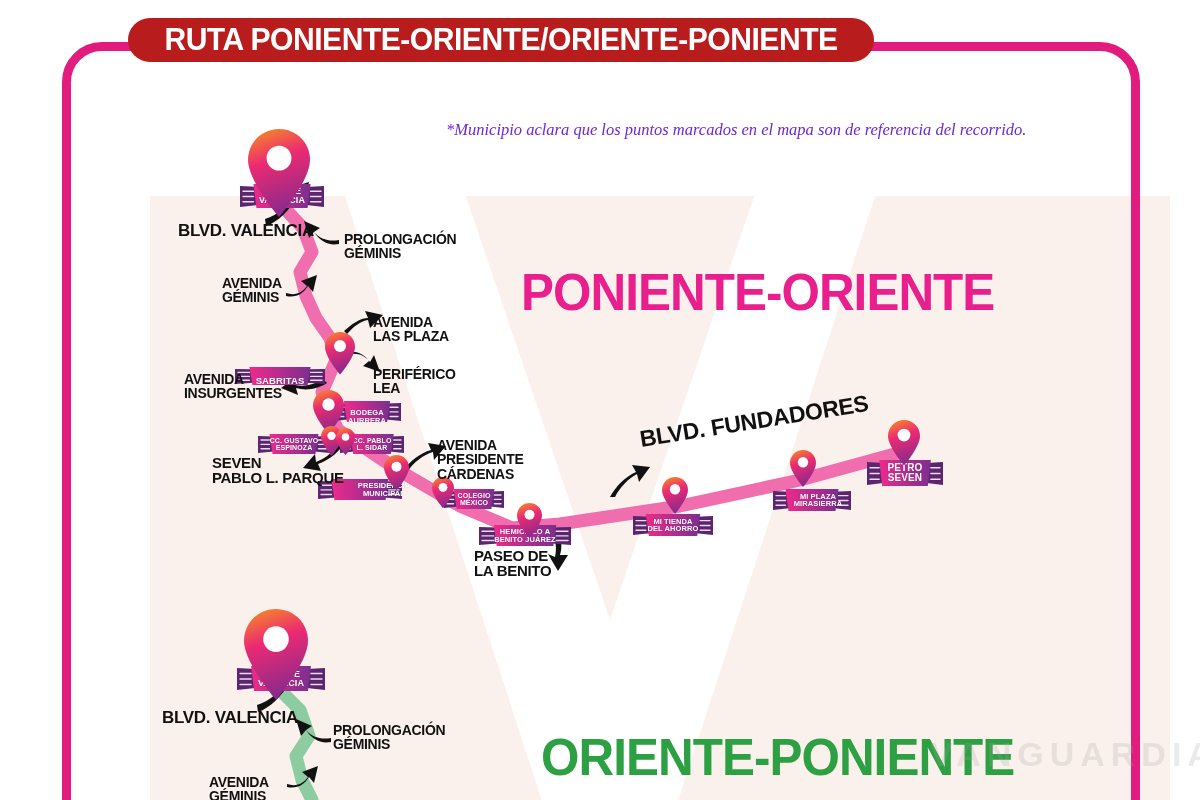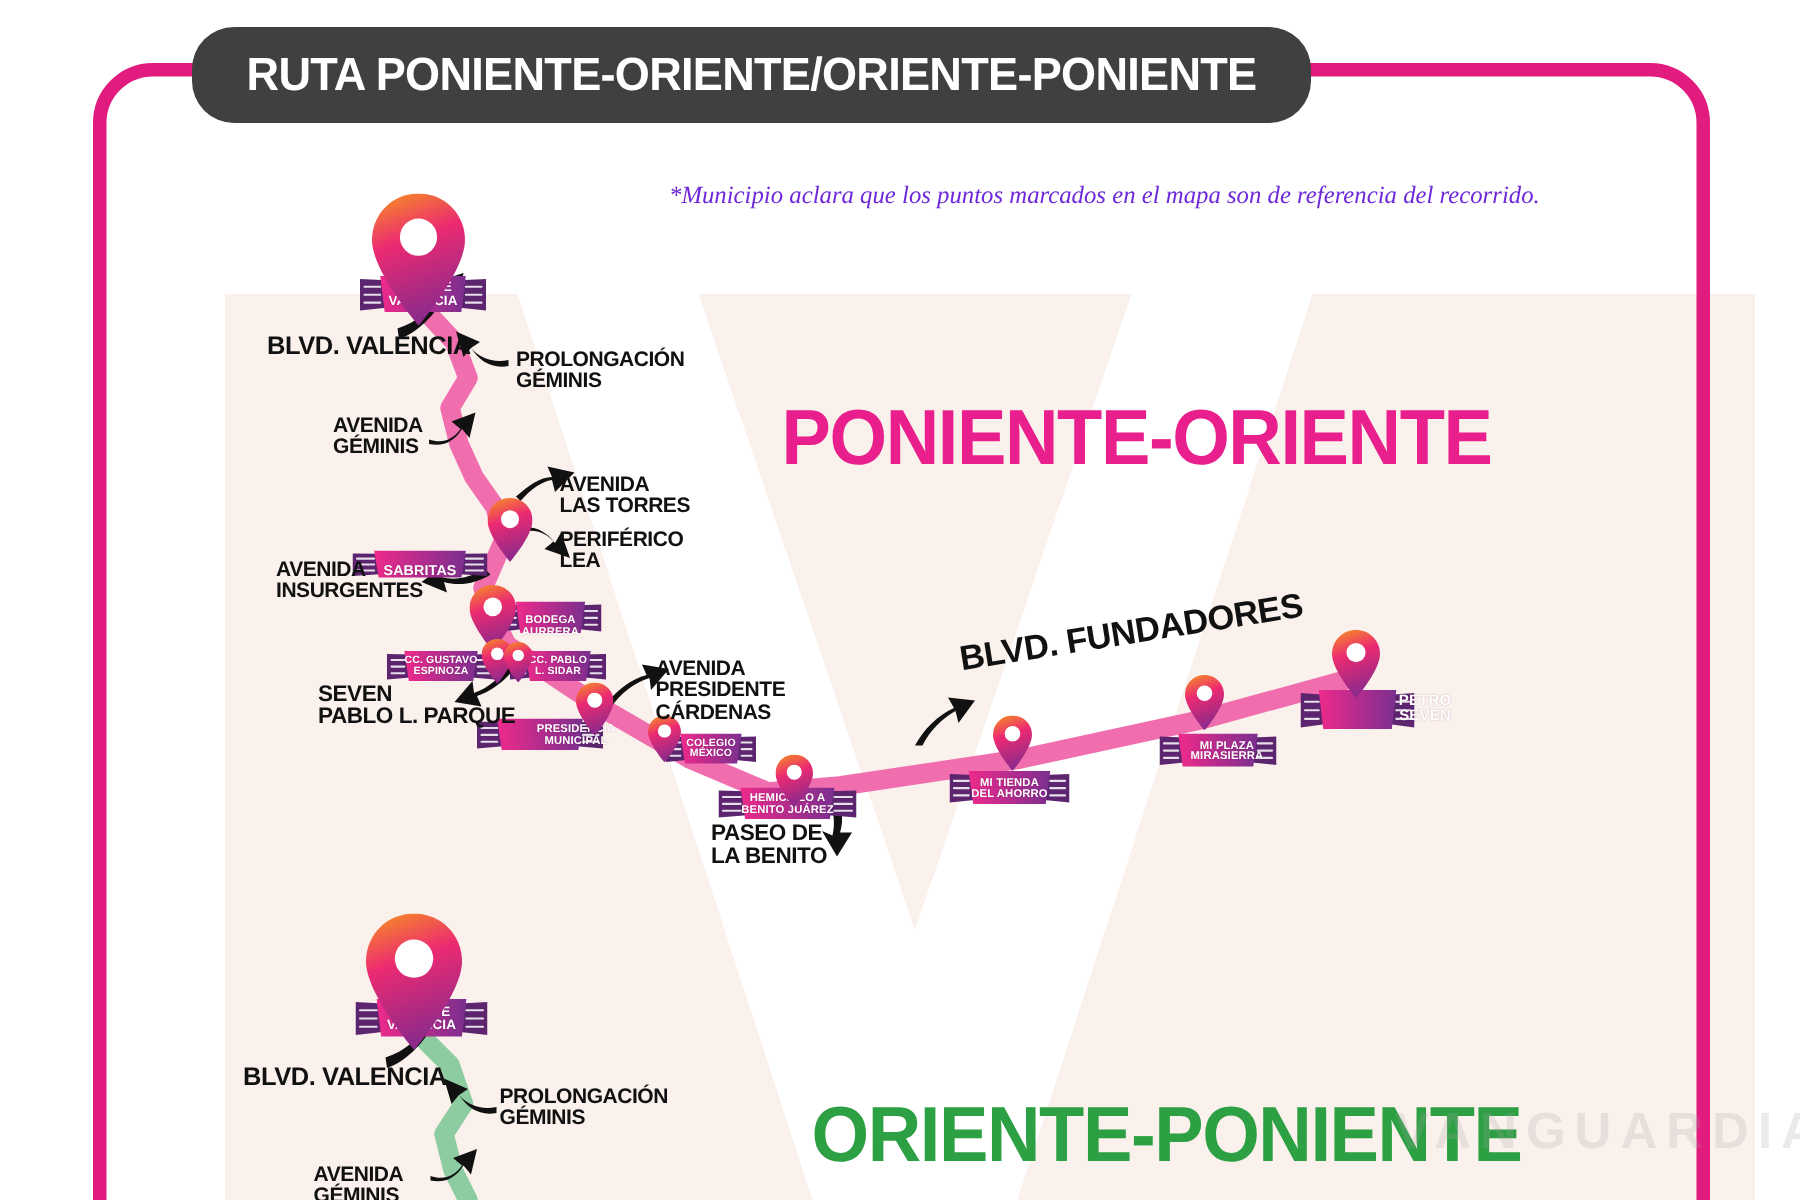--- a/index.html
+++ b/index.html
@@ -28,22 +28,22 @@
     position:absolute;left:150px;top:690px;width:1020px;height:110px;
     background:#fbf1ec;
   }
   .vmark{
     position:absolute;left:330px;top:150px;width:560px;height:660px;
     pointer-events:none;
   }
 
   
   .title-pill{
-    position:absolute;left:128px;top:18px;height:64px;
-    background:#404040;border-radius:28px;
+    position:absolute;left:128px;top:18px;height:44px;
+    background:#b91c1c;border-radius:28px;
     display:flex;align-items:center;justify-content:center;
     padding:0 26px;
     box-shadow:none;
     z-index:30;
   }
   .title-pill span{
     color:#ffffff;font-weight:bold;font-size:31px;letter-spacing:-0.5px;
     white-space:nowrap;font-family:"Liberation Sans", sans-serif;
     transform:scaleX(0.97);
   }
@@ -208,23 +208,23 @@
       <div class="street" style="left: 344px; top: 232px; font-size: 14px;">
         <div>PROLONGACIÓN</div>
         <div>GÉMINIS</div>
       </div>
       <div class="street" style="left: 222px; top: 276px; font-size: 14px;">
         <div>AVENIDA</div>
         <div>GÉMINIS</div>
       </div>
       <div class="street" style="left: 373px; top: 315px; font-size: 14px;">
         <div>AVENIDA</div>
-        <div>LAS TORRES</div>
-      </div>
-      <div class="street" style="left: 373px; top: 352px; font-size: 14px;">
+        <div>LAS PLAZA</div>
+      </div>
+      <div class="street" style="left: 373px; top: 367px; font-size: 14px;">
         <div>PERIFÉRICO</div>
         <div>LEA</div>
       </div>
       <div class="street" style="left: 184px; top: 372px; font-size: 14px;">
         <div>AVENIDA</div>
         <div>INSURGENTES</div>
       </div>
       <div class="street" style="left: 212px; top: 455px; font-size: 15px;">
         <div>SEVEN</div>
         <div>PABLO L. PARQUE</div>
@@ -597,21 +597,21 @@
     <defs>
       <linearGradient id="pg32" x1="0" y1="0" x2="0.25" y2="1">
         <stop offset="0%" stop-color="#f7941e"></stop>
         <stop offset="42%" stop-color="#ec2a72"></stop>
         <stop offset="100%" stop-color="#8e2a8a"></stop>
       </linearGradient>
     </defs>
     <path d="M50,0 C22,0 0,22 0,50 C0,84 50,142 50,142 C50,142 100,84 100,50 C100,22 78,0 50,0 Z" fill="url(#pg32)"></path>
     <circle cx="50" cy="47" r="20" fill="#ffffff"></circle>
   </svg></div>
-      <div class="banner" style="left: 867px; top: 460px; width: 76px; height: 26px; padding-left: 45px;">
+      <div class="banner" style="left: 867px; top: 460px; width: 76px; height: 26px;">
   <svg width="76" height="36" viewBox="0 0 76 36">
     <path d="M0,2 L16.16,3.12 L16.16,22.88 L0,25 Z" fill="#5d2470"></path>
     <path d="M76,2 L59.84,3.12 L59.84,22.88 L76,25 Z" fill="#5d2470"></path>
     <path d="M12.16,0 L63.84,0 L60.84,26 L15.16,26 Z" fill="url(#bnG)"></path>
     <defs>
       <linearGradient id="bnG" x1="0" y1="0" x2="1" y2="0">
         <stop offset="0%" stop-color="#ee2a8b"></stop>
         <stop offset="100%" stop-color="#7b2f8f"></stop>
       </linearGradient>
     </defs>

